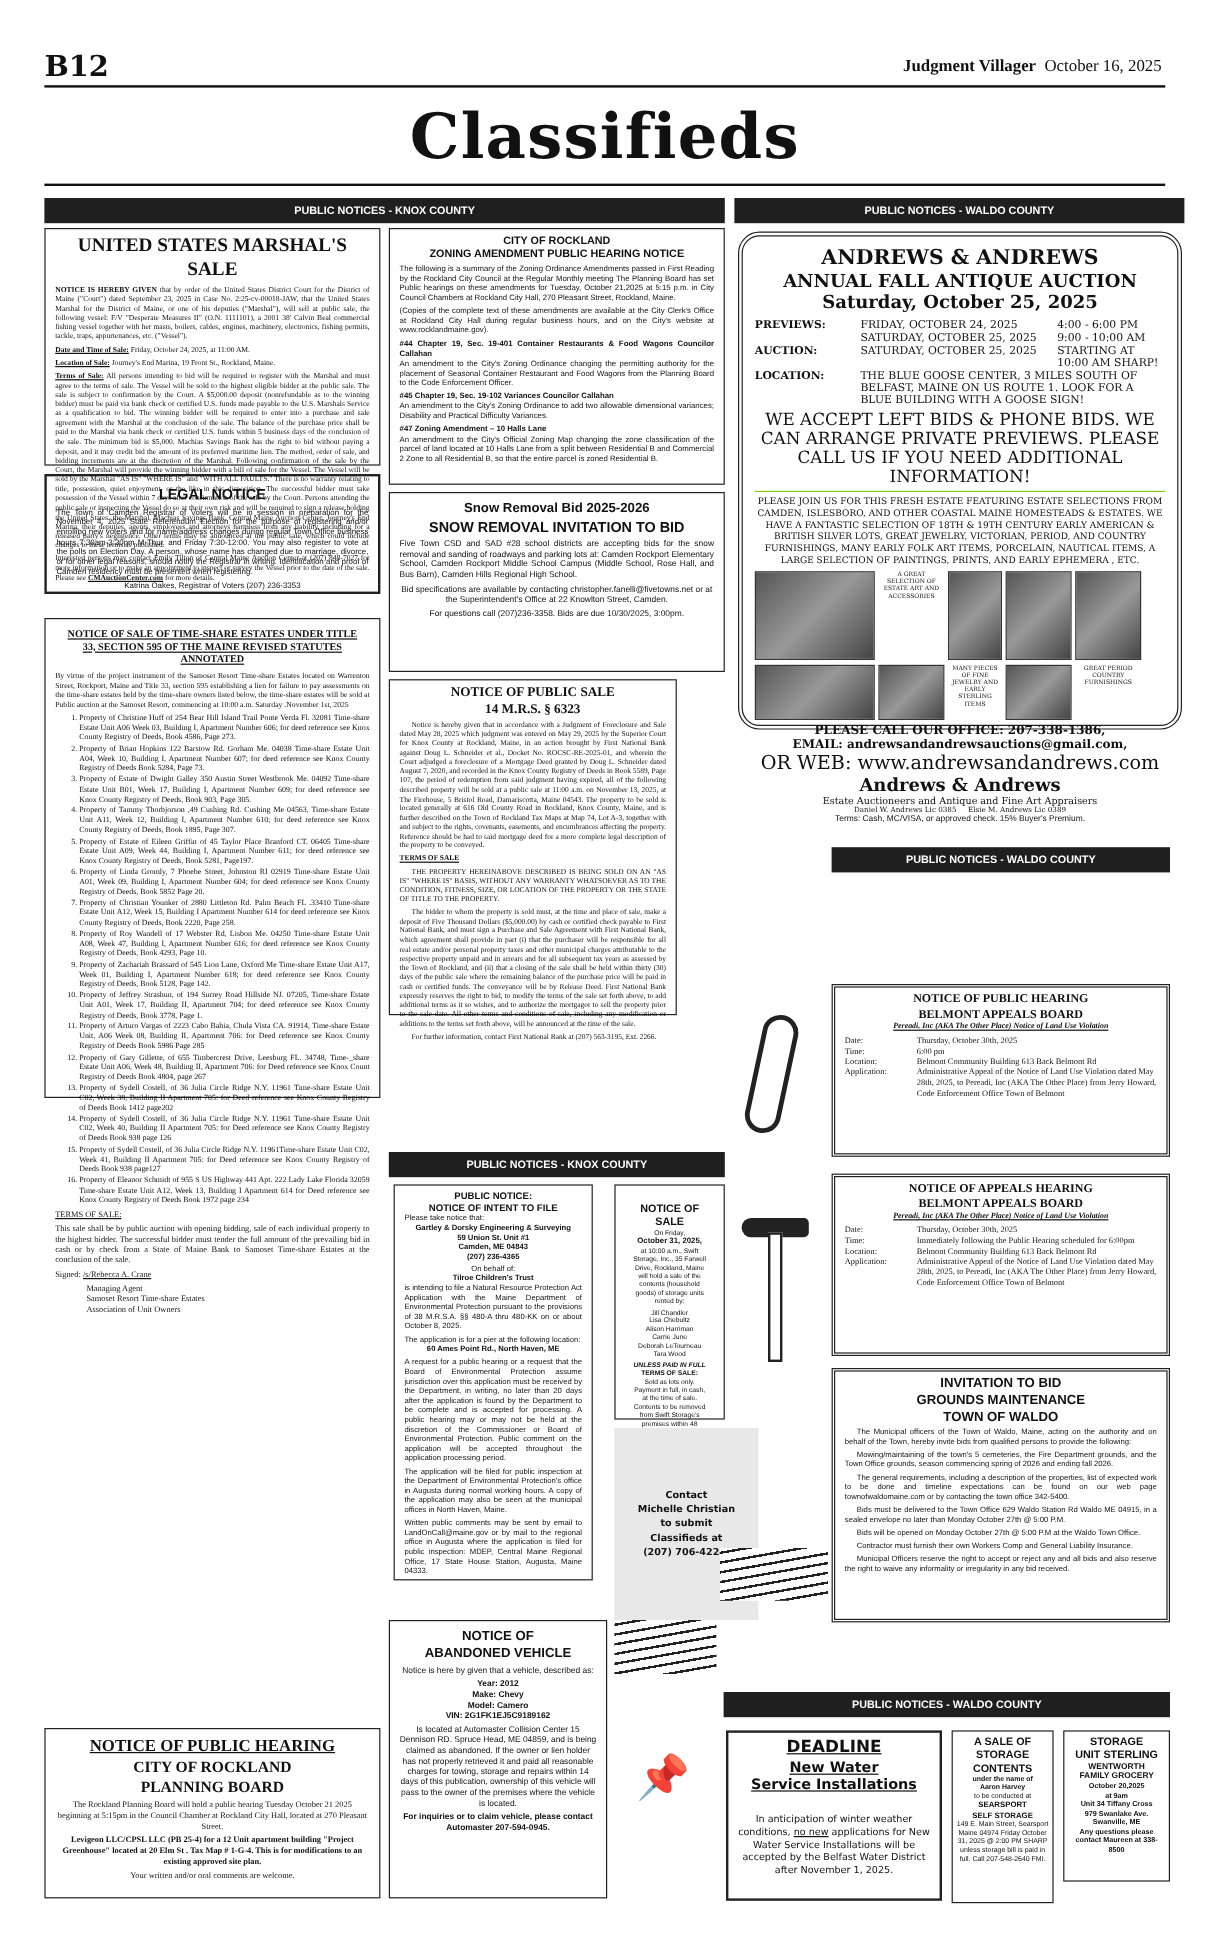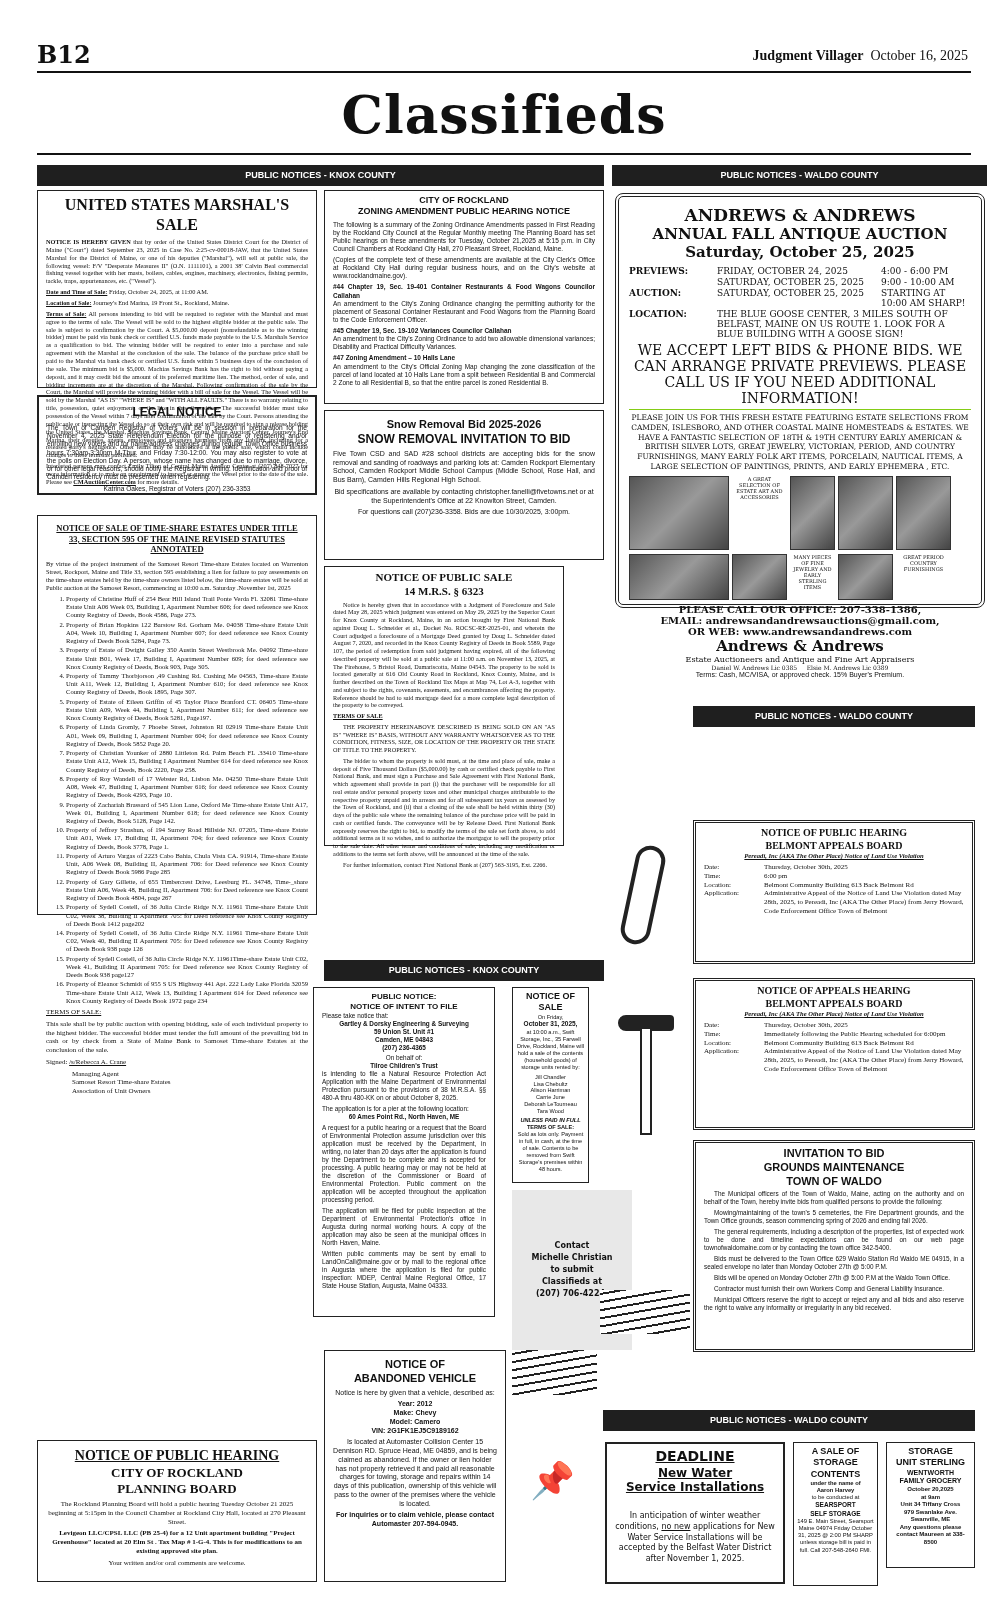--- a/index.html
+++ b/index.html
@@ -14,21 +14,21 @@
 .box{border:1.5px solid #222;padding:4px 8px;font-size:7px;line-height:1.25;text-align:justify}
 .box.dbl{border:3px double #222}
 .sans{font-family:"Liberation Sans",sans-serif}
 .h{text-align:center;font-weight:bold}
 .box p{margin-bottom:3px}
 .u{text-decoration:underline}
 .ol{padding-left:20px;font-size:6.6px}
 .ol li{margin-bottom:1px}
 .row{display:flex;gap:6px}
 .row .k{width:54px;flex:none}
-.auction{border:4px double #222;border-radius:8px;padding:8px 10px;font-family:"DejaVu Serif",serif;text-align:center}
+.auction{border:4px double #222;border-radius:18px;padding:8px 10px;font-family:"DejaVu Serif",serif;text-align:center}
 .auction .grid{display:grid;grid-template-columns:88px 1fr 90px;text-align:left;font-size:11px;row-gap:1px}
 .photo{background:linear-gradient(135deg,#555,#999 50%,#444);border:1px solid #333}
 .wave{background:repeating-linear-gradient(170deg,#fff 0 3px,#222 3px 5px,#fff 5px 8px)}
 .gray{background:#e8e8e8}
 </style>
 </head>
 <body>
 
 <div class="abs hdr-page">B12</div>
 <div class="abs hdr-right"><b>Judgment Villager</b>&nbsp; <span>October 16, 2025</span></div>
@@ -120,39 +120,39 @@
   <div class="h" style="font-size:11px;margin-bottom:2px">14 M.R.S. § 6323</div>
   <p style="text-indent:10px">Notice is hereby given that in accordance with a Judgment of Foreclosure and Sale dated May 28, 2025 which judgment was entered on May 29, 2025 by the Superior Court for Knox County at Rockland, Maine, in an action brought by First National Bank against Doug L. Schneider et al., Docket No. ROCSC-RE-2025-01, and wherein the Court adjudged a foreclosure of a Mortgage Deed granted by Doug L. Schneider dated August 7, 2020, and recorded in the Knox County Registry of Deeds in Book 5589, Page 107, the period of redemption from said judgment having expired, all of the following described property will be sold at a public sale at 11:00 a.m. on November 13, 2025, at The Firehouse, 5 Bristol Road, Damariscotta, Maine 04543. The property to be sold is located generally at 616 Old County Road in Rockland, Knox County, Maine, and is further described on the Town of Rockland Tax Maps at Map 74, Lot A-3, together with and subject to the rights, covenants, easements, and encumbrances affecting the property. Reference should be had to said mortgage deed for a more complete legal description of the property to be conveyed.</p>
   <p class="u" style="font-weight:bold">TERMS OF SALE</p>
   <p style="text-indent:10px">THE PROPERTY HEREINABOVE DESCRIBED IS BEING SOLD ON AN "AS IS" "WHERE IS" BASIS, WITHOUT ANY WARRANTY WHATSOEVER AS TO THE CONDITION, FITNESS, SIZE, OR LOCATION OF THE PROPERTY OR THE STATE OF TITLE TO THE PROPERTY.</p>
   <p style="text-indent:10px">The bidder to whom the property is sold must, at the time and place of sale, make a deposit of Five Thousand Dollars ($5,000.00) by cash or certified check payable to First National Bank, and must sign a Purchase and Sale Agreement with First National Bank, which agreement shall provide in part (i) that the purchaser will be responsible for all real estate and/or personal property taxes and other municipal charges attributable to the respective property unpaid and in arrears and for all subsequent tax years as assessed by the Town of Rockland, and (ii) that a closing of the sale shall be held within thirty (30) days of the public sale where the remaining balance of the purchase price will be paid in cash or certified funds. The conveyance will be by Release Deed. First National Bank expressly reserves the right to bid, to modify the terms of the sale set forth above, to add additional terms as it so wishes, and to authorize the mortgagor to sell the property prior to the sale date. All other terms and conditions of sale, including any modification or additions to the terms set forth above, will be announced at the time of the sale.</p>
   <p style="text-indent:10px">For further information, contact First National Bank at (207) 563-3195, Ext. 2266.</p>
 </div>
 
 <div class="abs bar" style="left:324px;top:960px;width:280px">PUBLIC NOTICES - KNOX COUNTY</div>
 
-<div class="abs box sans" style="left:313px;top:987px;width:182px;height:330px;font-size:6.4px">
+<div class="abs box sans" style="left:328px;top:987px;width:166px;height:330px;font-size:6.4px">
   <div class="h" style="font-size:8px">PUBLIC NOTICE:</div>
   <div class="h" style="font-size:8px">NOTICE OF INTENT TO FILE</div>
   <p style="margin:0">Please take notice that:</p>
   <div class="h">Gartley &amp; Dorsky Engineering &amp; Surveying</div>
   <div class="h">59 Union St. Unit #1</div>
   <div class="h">Camden, ME 04843</div>
   <div class="h" style="margin-bottom:2px">(207) 236-4365</div>
   <div style="text-align:center">On behalf of:</div>
   <div class="h">Tilroe Children's Trust</div>
   <p>is intending to file a Natural Resource Protection Act Application with the Maine Department of Environmental Protection pursuant to the provisions of 38 M.R.S.A. §§ 480-A thru 480-KK on or about October 8, 2025.</p>
   <p style="margin:0">The application is for a pier at the following location:</p>
   <p class="h">60 Ames Point Rd., North Haven, ME</p>
   <p>A request for a public hearing or a request that the Board of Environmental Protection assume jurisdiction over this application must be received by the Department, in writing, no later than 20 days after the application is found by the Department to be complete and is accepted for processing. A public hearing may or may not be held at the discretion of the Commissioner or Board of Environmental Protection. Public comment on the application will be accepted throughout the application processing period.</p>
   <p>The application will be filed for public inspection at the Department of Environmental Protection's office in Augusta during normal working hours. A copy of the application may also be seen at the municipal offices in North Haven, Maine.</p>
   <p>Written public comments may be sent by email to LandOnCall@maine.gov or by mail to the regional office in Augusta where the application is filed for public inspection: MDEP, Central Maine Regional Office, 17 State House Station, Augusta, Maine 04333.</p>
 </div>
 
-<div class="abs box sans" style="left:512px;top:987px;width:77px;height:196px;font-size:5.6px;text-align:center;padding:3px">
+<div class="abs box sans" style="left:512px;top:987px;width:92px;height:196px;font-size:5.6px;text-align:center;padding:14px">
   <div class="h" style="font-size:9px">NOTICE OF SALE</div>
   <div>On Friday,</div>
   <div class="h" style="font-size:6.5px">October 31, 2025,</div>
   <p style="text-align:center">at 10:00 a.m., Swift Storage, Inc., 35 Farwell Drive, Rockland, Maine will hold a sale of the contents (household goods) of storage units rented by:</p>
   <div>Jill Chandler</div>
   <div>Lisa Chebultz</div>
   <div>Alison Harriman</div>
   <div>Carrie June</div>
   <div>Deborah LeTourneau</div>
   <div style="margin-bottom:2px">Tara Wood</div>
@@ -212,21 +212,21 @@
   </div>
   <div style="display:grid;grid-template-columns:100px 55px 45px 55px 55px;gap:3px;height:46px;font-size:5px">
     <div class="photo"></div>
     <div class="photo"></div>
     <div>MANY PIECES OF FINE JEWELRY AND EARLY STERLING ITEMS</div>
     <div class="photo"></div>
     <div>GREAT PERIOD COUNTRY FURNISHINGS</div>
   </div>
   <div style="font-size:10px;font-weight:bold;margin-top:4px">PLEASE CALL OUR OFFICE: 207-338-1386,</div>
   <div style="font-size:10px;font-weight:bold">EMAIL: andrewsandandrewsauctions@gmail.com,</div>
-  <div style="font-size:10px;font-weight:bold">OR WEB: www.andrewsandandrews.com</div>
+  <div style="font-size:16px;font-weight:normal">OR WEB: www.andrewsandandrews.com</div>
   <div style="font-size:15px;font-weight:bold">Andrews &amp; Andrews</div>
   <div style="font-size:8px;font-weight:normal">Estate Auctioneers and Antique and Fine Art Appraisers</div>
   <div style="font-size:6px;white-space:pre">Daniel W. Andrews Lic 0385     Elsie M. Andrews Lic 0389</div>
   <div class="sans" style="font-size:7px">Terms: Cash, MC/VISA, or approved check. 15% Buyer's Premium.</div>
 </div>
 
 <div class="abs bar" style="left:693px;top:706px;width:282px">PUBLIC NOTICES - WALDO COUNTY</div>
 
 <div class="abs" style="left:628px;top:845px;width:30px;height:100px;border:4px solid #222;border-radius:15px;transform:rotate(12deg)"></div>
 <div class="abs" style="left:618px;top:1015px;width:60px;height:120px">

